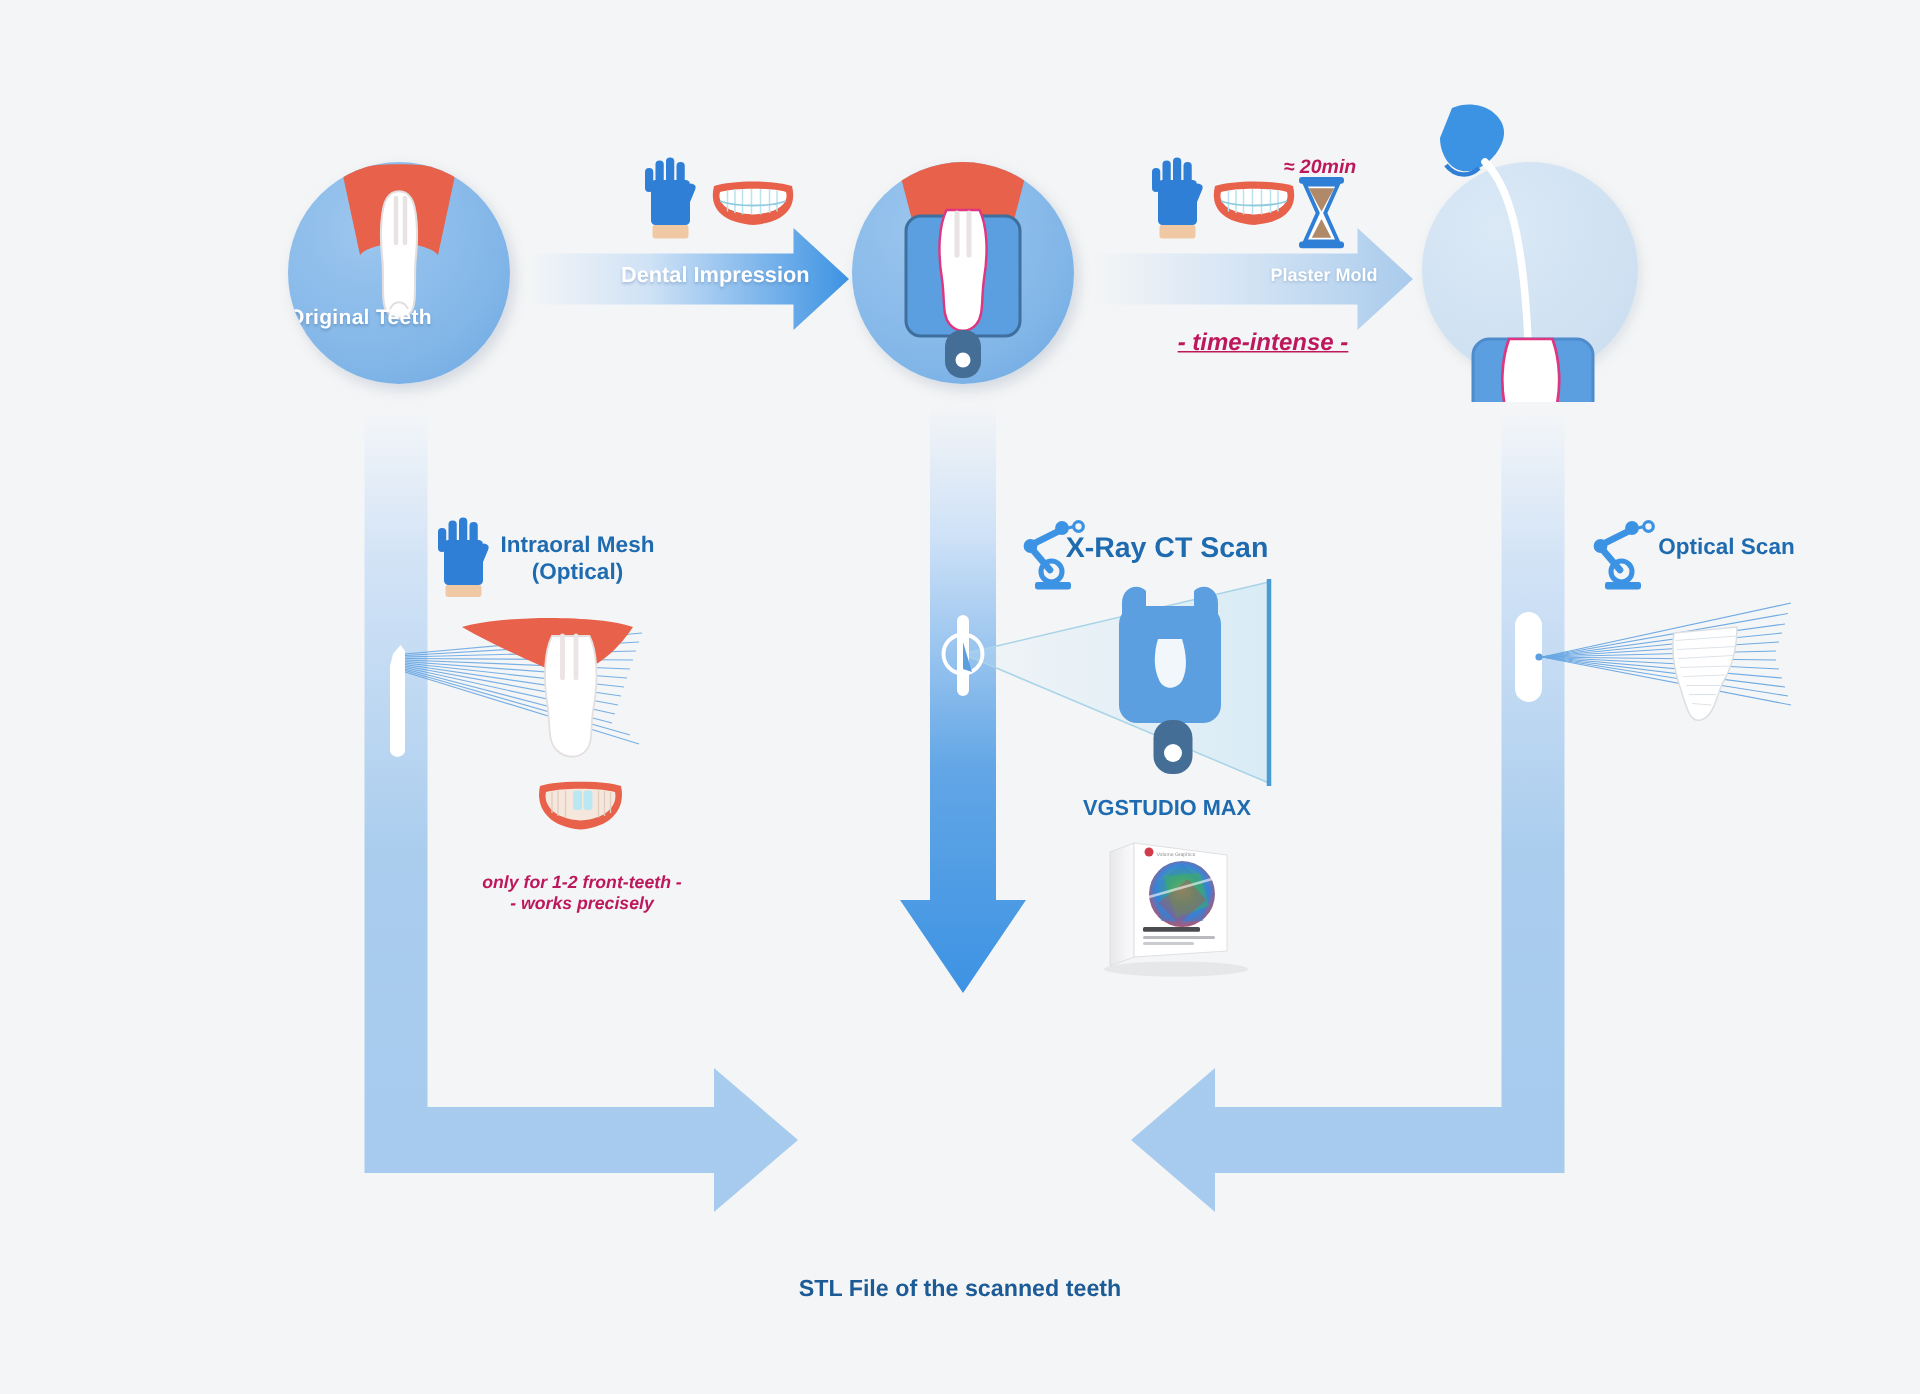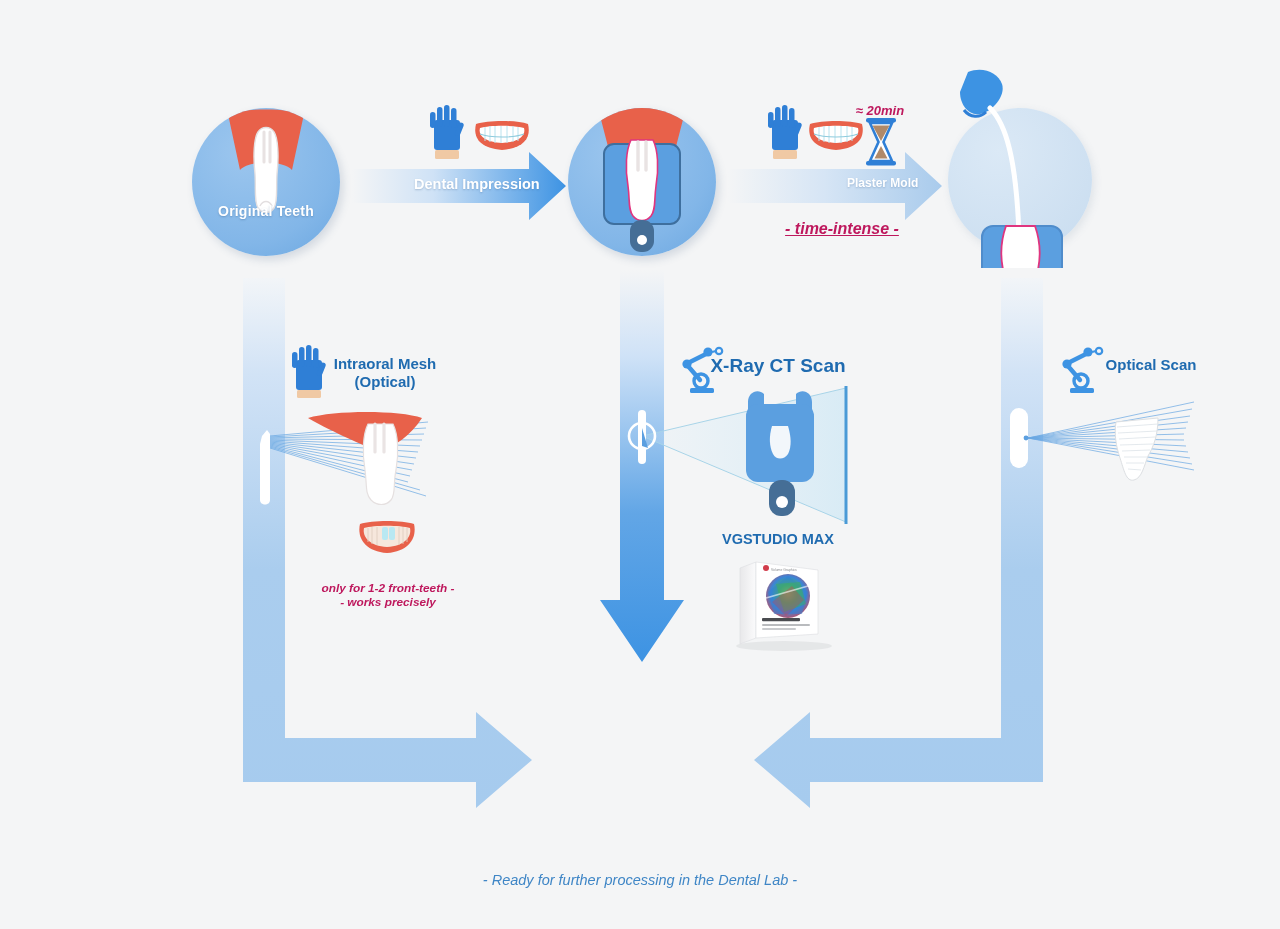--- a/index.html
+++ b/index.html
@@ -12,21 +12,21 @@
   }
   #stage{position:absolute;left:0;top:0;width:1280px;height:929px;}
   .abs{position:absolute;}
   
   .node-circle{
     position:absolute;border-radius:50%;
     box-shadow:3px 4px 9px rgba(60,90,130,.18);
     overflow:hidden;
   }
   .node-label{
-    position:absolute;left:0;right:0;text-align:center;
+    position:absolute;left:0;right:0;text-align:left;
     color:#ffffff;font-weight:bold;letter-spacing:.2px;
     text-shadow:0 1px 2px rgba(40,80,130,.35);
     pointer-events:none;
   }
   
   .arrow-text{
     position:absolute;color:#ffffff;font-weight:bold;
     white-space:nowrap;text-shadow:0 1px 2px rgba(50,90,140,.30);
   }
   .note-red{
@@ -391,15 +391,15 @@
     <line x1="111" y1="39" x2="147" y2="37"></line>
         <line x1="112" y1="45" x2="145" y2="44"></line>
     <line x1="114" y1="51" x2="142" y2="50"></line>
         <line x1="116" y1="57" x2="139" y2="57"></line>
     <line x1="118" y1="63" x2="136" y2="63"></line>
         <line x1="120" y1="69" x2="133" y2="70"></line>
   </g>
 </svg>
 
 
-<div class="cap-sub" style="top:872px;">- Ready for further processing in the Dental Lab -</div>
+<div class="cap-main" style="top:851px;">STL File of the scanned teeth</div>
 
 </div>
 
 </body></html>

